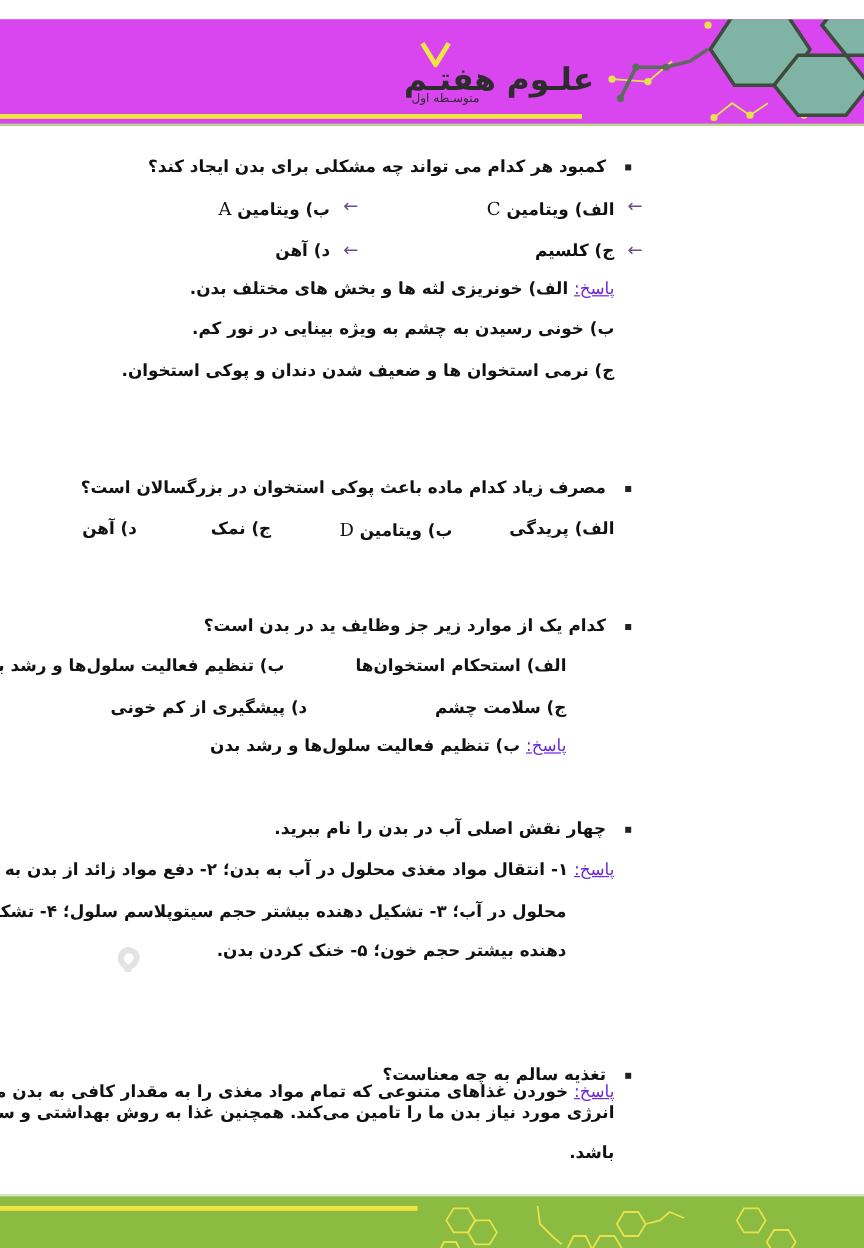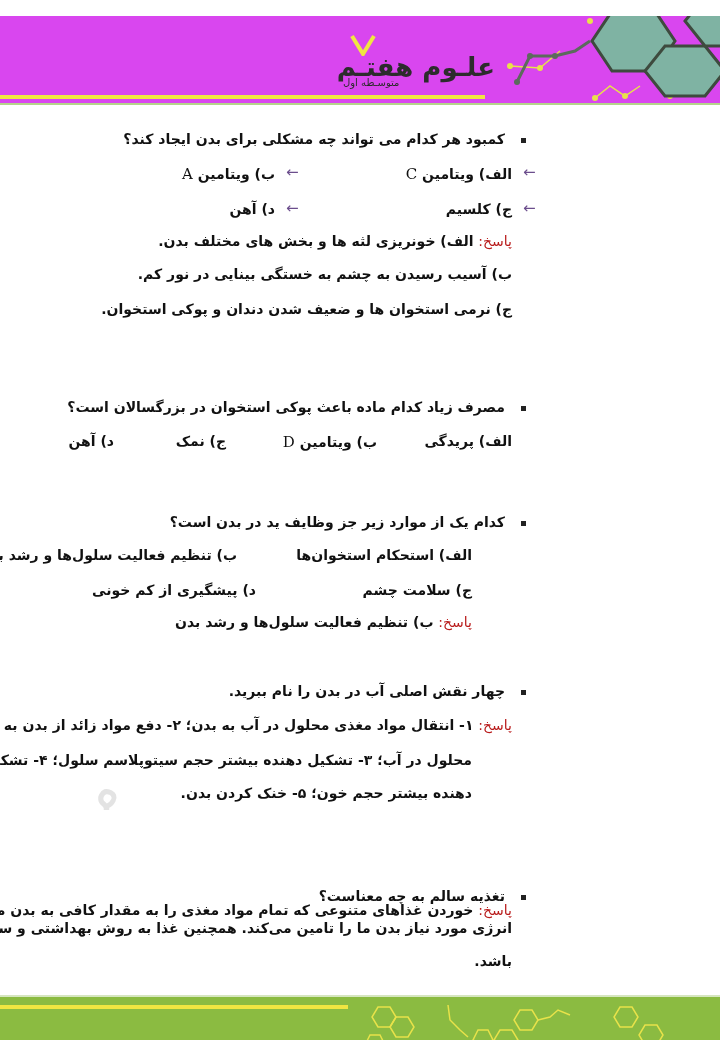--- a/index.html
+++ b/index.html
@@ -14,21 +14,21 @@
     .logo-seven { position:absolute; left:15px; top:-4px; width:26px; height:22px; }
     .molecule { position:absolute; left:500px; top:0; width:220px; height:89px; }
     .footer { position:absolute; left:0; top:995px; width:720px; height:45px; background:#8bbb41; overflow:hidden; }
     .footer .top-line { position:absolute; left:0; top:0; width:720px; height:2px; background:#d6e6c0; }
     .footer .stripe { position:absolute; left:0; top:10px; width:348px; height:4px; background:#f0e641; }
     .footer-mol { position:absolute; left:360px; top:0; width:360px; height:45px; }
     .watermark { position:absolute; left:60px; top:250px; width:520px; height:560px; pointer-events:none; }
     .content { position:absolute; left:0; top:0; width:592px; height:1040px; direction:rtl; font-size:14px; font-weight:bold; }
     .line { position:absolute; white-space:nowrap; direction:rtl; }
     .bullet { display:inline-block; width:5px; height:5px; background:#222; margin-left:16px; vertical-align:middle; }
-    .ans-label { color:#b91c1c; font-weight:normal; }
+    .ans-label { color:#6d28d9; font-weight:normal;text-decoration:underline; }
     .arrow { position:absolute; color:#6b4d8c; font-weight:normal; font-size:15px; }
     .latin { font-family:"DejaVu Serif", serif; font-weight:normal; font-size:15px; }
   </style>
 </head>
 <body>
 
 <div class="header">
   <svg class="molecule" viewBox="0 0 220 89">
     <g stroke="#e8e24a" stroke-width="1.5" fill="none">
       <polyline points="95,82 110,70 125,80 140,70"></polyline>
@@ -85,21 +85,21 @@
     <span>ب) ویتامین</span> <span class="latin">A</span>
   </div>
   <span class="arrow" style="left:286px; top:163px;">←</span>
   <div class="line" style="right:80px; top:201px;">ج) کلسیم</div>
   <span class="arrow" style="left:523px; top:199px;">←</span>
   <div class="line" style="right:317px; top:201px;">د) آهن</div>
   <span class="arrow" style="left:286px; top:199px;">←</span>
   <div class="line" style="right:80px; top:233px;">
     <span class="ans-label">پاسخ:</span> <span>الف) خونریزی لثه ها و بخش های مختلف بدن.</span>
   </div>
-  <div class="line" style="right:80px; top:266px;">ب) آسیب رسیدن به چشم به خستگی بینایی در نور کم.</div>
+  <div class="line" style="right:80px; top:266px;">ب) خونی رسیدن به چشم به ویژه بینایی در نور کم.</div>
   <div class="line" style="right:80px; top:301px;">ج) نرمی استخوان ها و ضعیف شدن دندان و پوکی استخوان.</div>
 
   <div class="line" style="right:66px; top:399px;">
     <span class="bullet"></span><span>مصرف زیاد کدام ماده باعث پوکی استخوان در بزرگسالان است؟</span>
   </div>
   <div class="line" style="right:80px; top:433px;">الف) پریدگی</div>
   <div class="line" style="right:215px; top:433px;">
     <span>ب) ویتامین</span> <span class="latin">D</span>
   </div>
   <div class="line" style="right:366px; top:433px;text-align:right;">ج) نمک</div>

